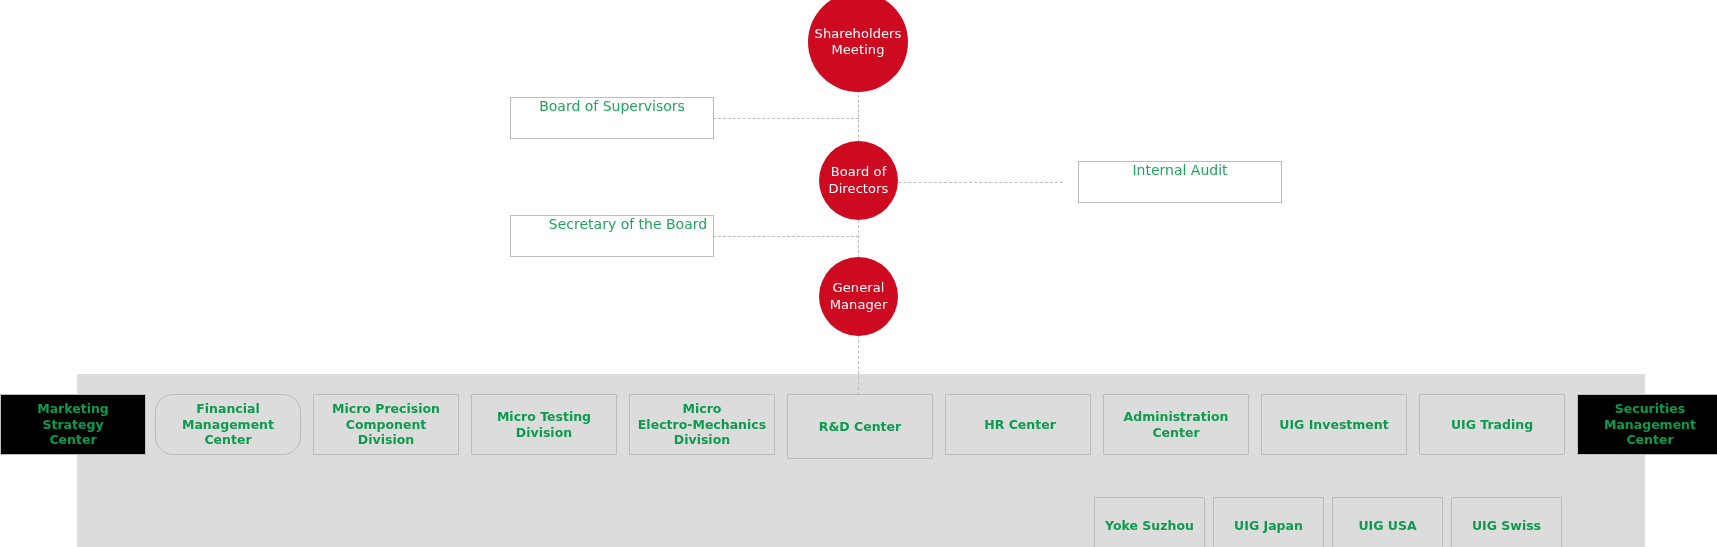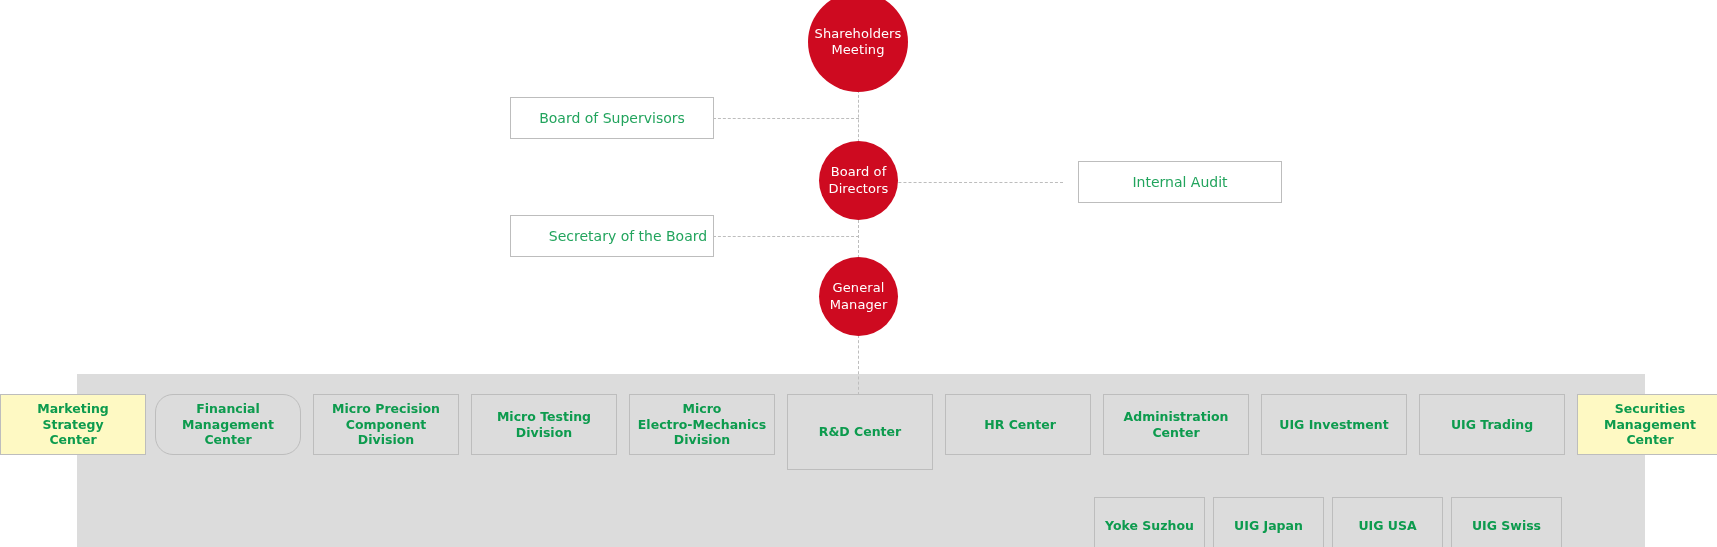--- a/index.html
+++ b/index.html
@@ -55,21 +55,21 @@
   }
   .circle .ctext { display: block; }
 
   
   .sidebox {
     position: absolute;
     background: #ffffff;
     border: 1px solid #bdbdbd;
     color: #22a45d;
     display: flex;
-    align-items: center;
+    align-items: flex-start;
     justify-content: center;
     text-align: center;
     font-size: 14px;
     box-sizing: border-box;
   }
 
   
   .deptbox {
     position: absolute;
     background: #dcdcdc;
@@ -78,21 +78,21 @@
     display: flex;
     align-items: center;
     justify-content: center;
     text-align: center;
     font-size: 12.5px;
     font-weight: bold;
     line-height: 1.25;
     box-sizing: border-box;
     padding: 2px 4px;
   }
-  .deptbox.onwhite { background: #fef9c3; justify-content: center; }
+  .deptbox.onwhite { background: #000000; justify-content: center; }
 
   
   .subbox {
     position: absolute;
     background: #dcdcdc;
     border: 1px solid #bdbdbd;
     color: #0d9b4e;
     display: flex;
     align-items: center;
     justify-content: center;
@@ -186,21 +186,21 @@
   </div>
 
   <div class="deptbox" style="left:629px; top:394px; width:146px; height:61px;">
     <div>
       <span class="ctext">Micro</span><br>
       <span class="ctext">Electro-Mechanics</span><br>
       <span class="ctext">Division</span>
     </div>
   </div>
 
-  <div class="deptbox" style="left:787px; top:394px; width:146px; height:76px;">
+  <div class="deptbox" style="left:787px; top:394px; width:146px; height:65px;">
     <div>
       <span class="ctext">R&amp;D Center</span>
     </div>
   </div>
 
   <div class="deptbox" style="left:945px; top:394px; width:146px; height:61px;padding-left:8px;">
     <div>
       <span class="ctext">HR Center</span>
     </div>
   </div>

